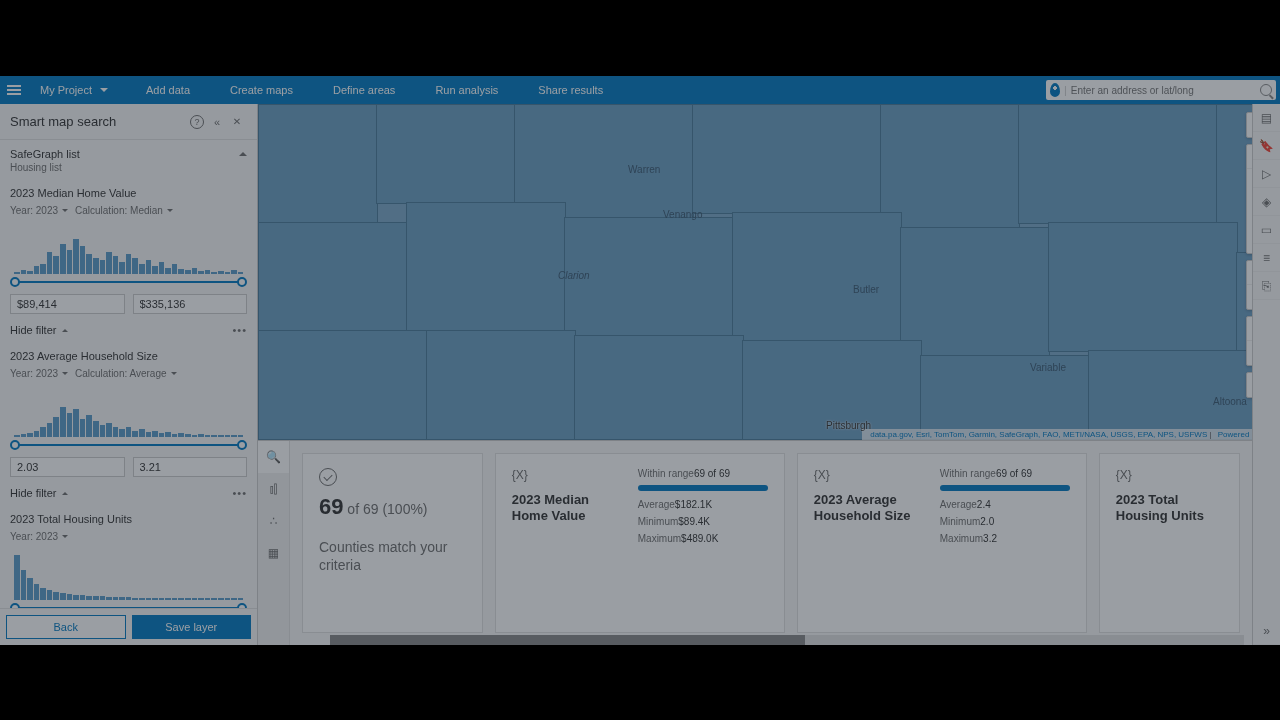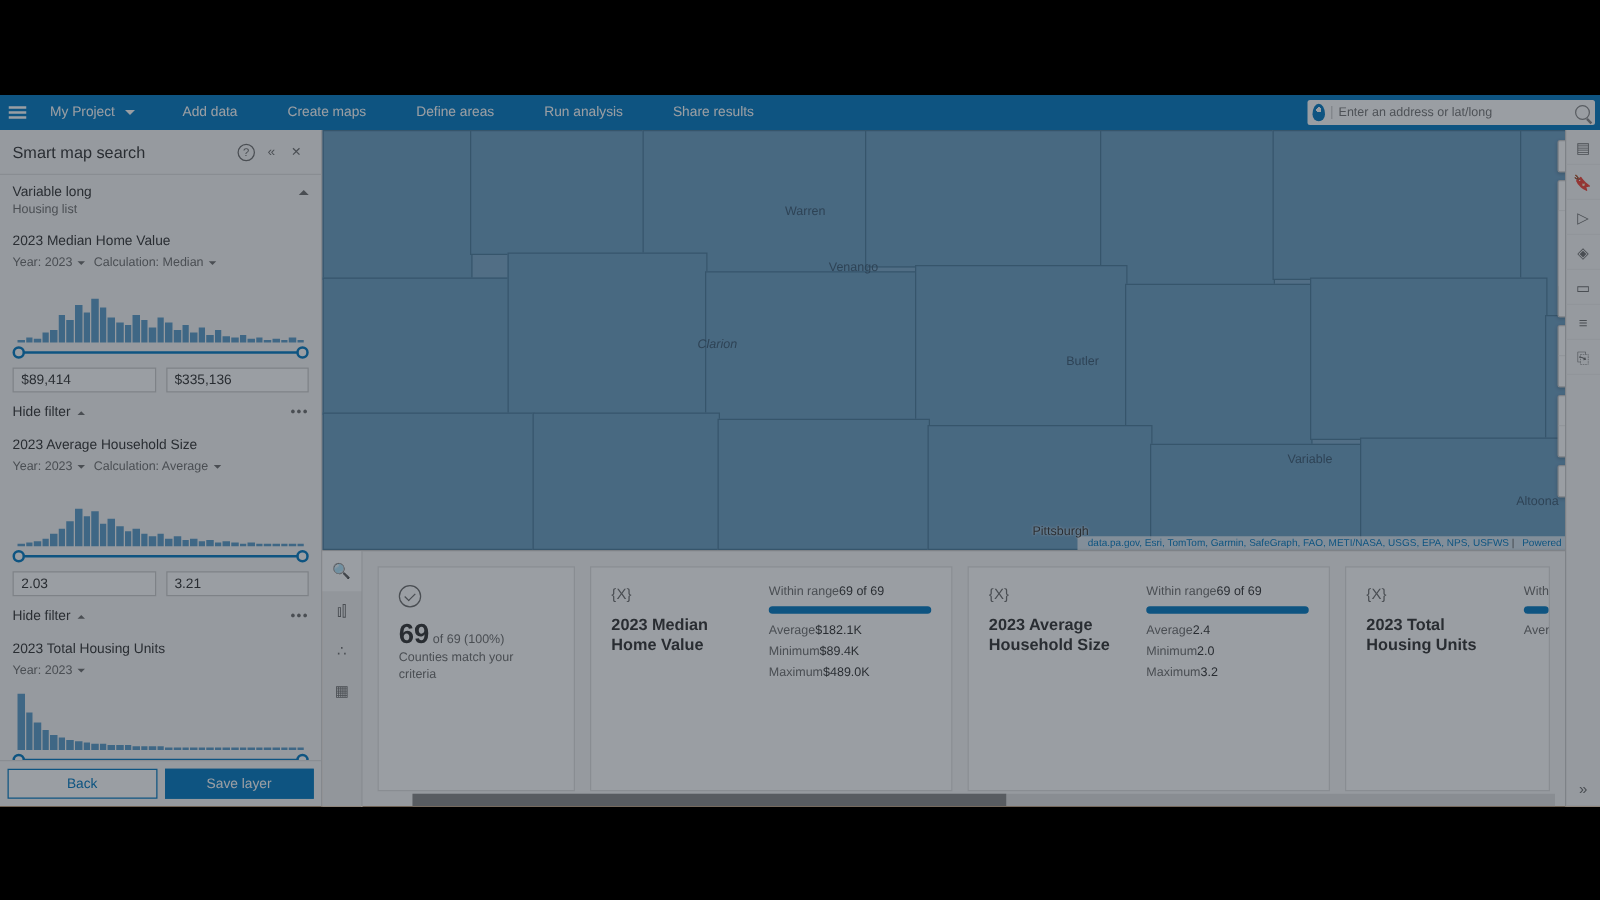--- a/index.html
+++ b/index.html
@@ -72,22 +72,22 @@
 .res-body{flex:1;display:flex}
 .res-tabs{width:32px;background:#f0f0f0;border-right:1px solid #e0e0e0;display:flex;flex-direction:column}
 .res-tab{height:32px;display:flex;align-items:center;justify-content:center;color:#6e6e6e;cursor:pointer;font-size:12px}
 .res-tab.active{background:#fff}
 .res-cards{flex:1;display:flex;gap:12px;padding:12px;overflow-x:hidden;position:relative}
 .card{min-width:140px;background:#fff;border:1px solid #e0e0e0;padding:14px 16px;font-size:11px;color:#323232}
 .card-summary{min-width:140px}
 .check-ico{width:18px;height:18px;border:1.5px solid #6e6e6e;border-radius:50%;position:relative;margin-bottom:8px}
 .check-ico:after{content:"";position:absolute;left:4px;top:5px;width:7px;height:4px;border-left:1.5px solid #6e6e6e;border-bottom:1.5px solid #6e6e6e;transform:rotate(-45deg)}
 .big-num{font-size:22px;font-weight:600;display:inline}
-.sub-num{font-size:10px;color:#6e6e6e}
-.card-desc{font-size:10px;color:#6e6e6e;margin-top:0;line-height:1.3}
+.sub-num{font-size:14px;color:#6e6e6e}
+.card-desc{font-size:14px;color:#6e6e6e;margin-top:18px;line-height:1.3}
 .card-stat{min-width:290px;display:flex;gap:16px}
 .stat-left{flex:0 0 110px}
 .var-ico{width:18px;height:18px;margin-bottom:6px;position:relative;color:#6e6e6e;font-size:12px}
 .var-ico:before{content:"{X}"}
 .stat-title{font-size:13px;font-weight:600;line-height:1.2}
 .stat-right{flex:1}
 .stat-row{display:flex;font-size:10px;color:#6e6e6e;margin-bottom:6px}
 .stat-row .val{color:#323232}
 .bar{height:6px;background:#0079c1;border-radius:3px;margin-bottom:8px}
 .card-cut{min-width:80px;overflow:hidden;padding-right:0}
@@ -127,21 +127,21 @@
    <div class="sb-head">
     <h3>Smart map search</h3>
     <div class="sb-ico">
             <div class="help-ico">?</div>
           </div>
     <div class="sb-ico collapse-ico"></div>
     <div class="sb-ico close-ico"></div>
    </div>
    <div class="sb-body">
     <div class="sb-section-head">
-     <span>Variable long</span>
+     <span>SafeGraph list</span>
      <span class="caret-up"></span>
     </div>
     <div class="sb-sub">Housing list</div>
 
     <div id="vars-container">
             <div class="var-block">
   <div class="var-title">2023 Median Home Value</div>
   <div class="var-ctrls">
    <span class="dd">Year: 2023<span class="caret-dn"></span></span>
    <span class="dd">Calculation: Median<span class="caret-dn"></span></span>

